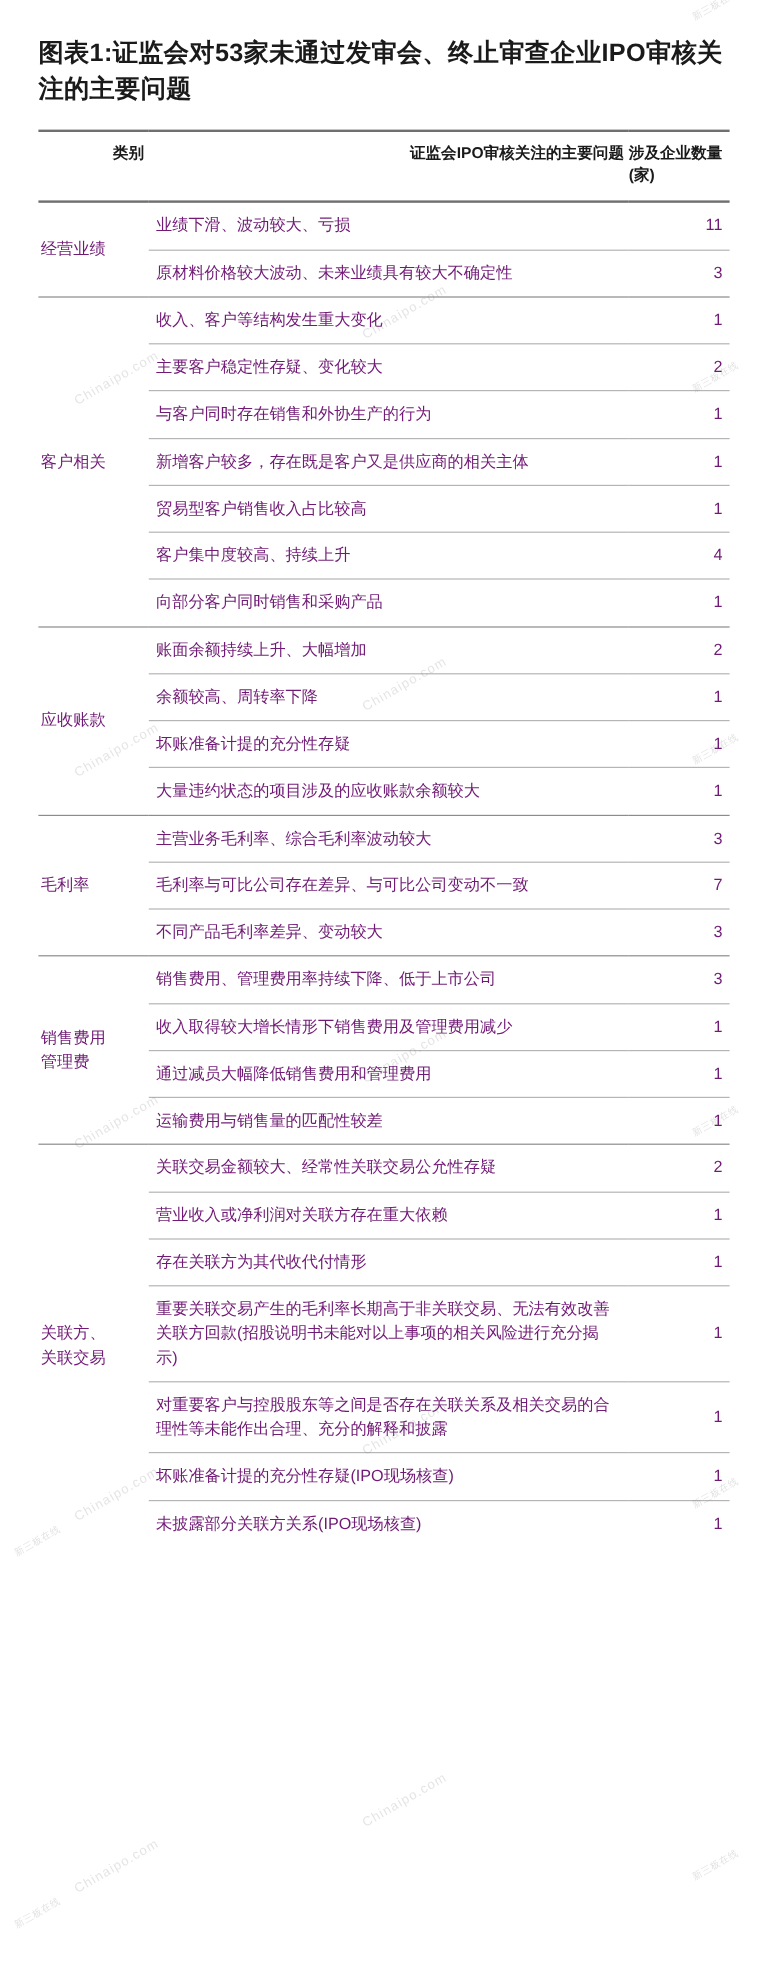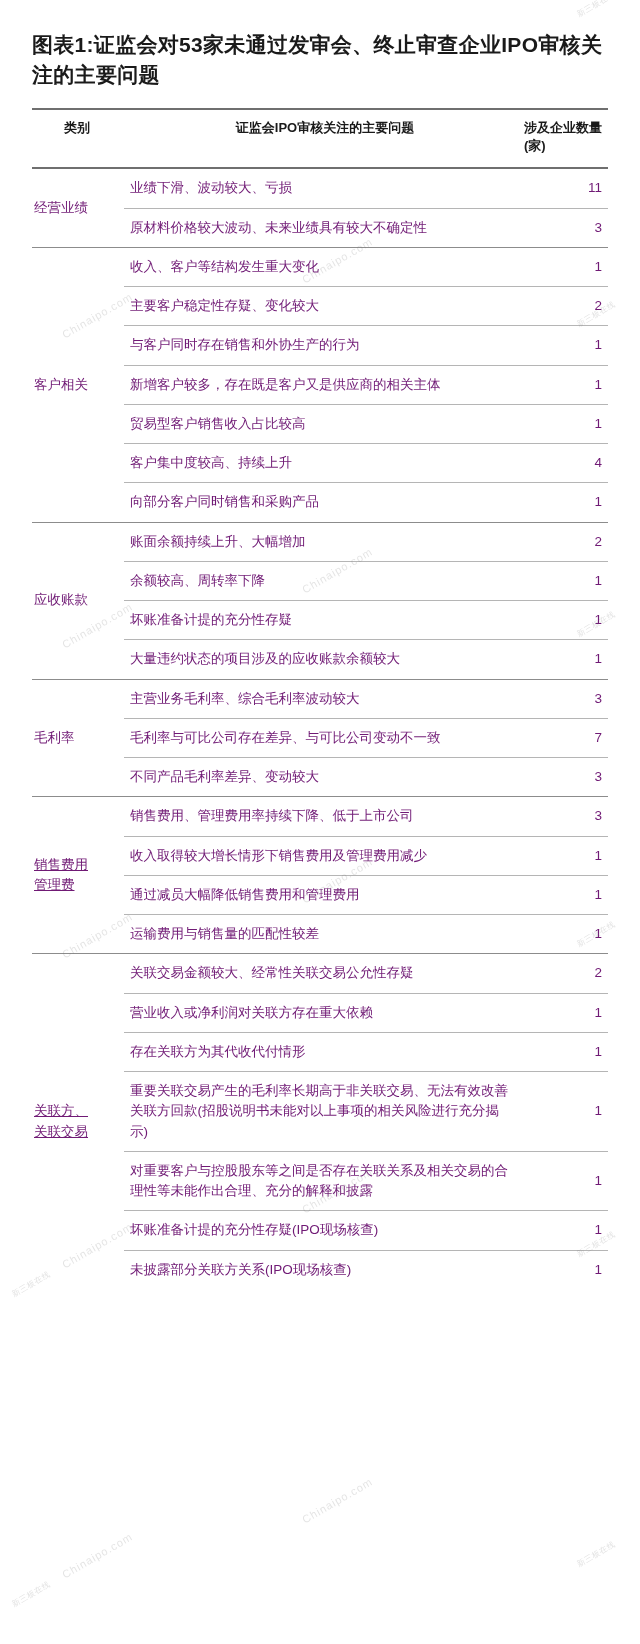--- a/index.html
+++ b/index.html
@@ -36,21 +36,21 @@
     table-layout: fixed;
   }
   table.grid col.c-cat { width: 92px; }
   table.grid col.c-issue { width: 400px; }
   table.grid col.c-count { width: 84px; }
 
   thead th {
     font-size: 13px;
     font-weight: bold;
     color: #1a1a1a;
-    text-align: center;
+    text-align: right;
     vertical-align: top;
     padding: 9px 4px 11px 0;
     line-height: 1.45;
     border-top: 2px solid #6f6f6f;
     border-bottom: 2px solid #6f6f6f;
   }
   thead th.count-head {
     text-align: left;
     padding-right: 2px;
   }
@@ -84,21 +84,20 @@
   }
 
   tr.sep-top td {
     border-top: 1px solid #b5b5b5;
   }
   tr.group-start td {
     border-top: 1px solid #8c8c8c;
   }
   .multi {
     line-height: 1.5;
-    text-decoration: underline;
   }
 
   
   .wm {
     position: absolute;
     color: rgba(120,120,120,0.20);
     font-size: 11px;
     letter-spacing: 1px;
     transform: rotate(-30deg);
     transform-origin: left top;

